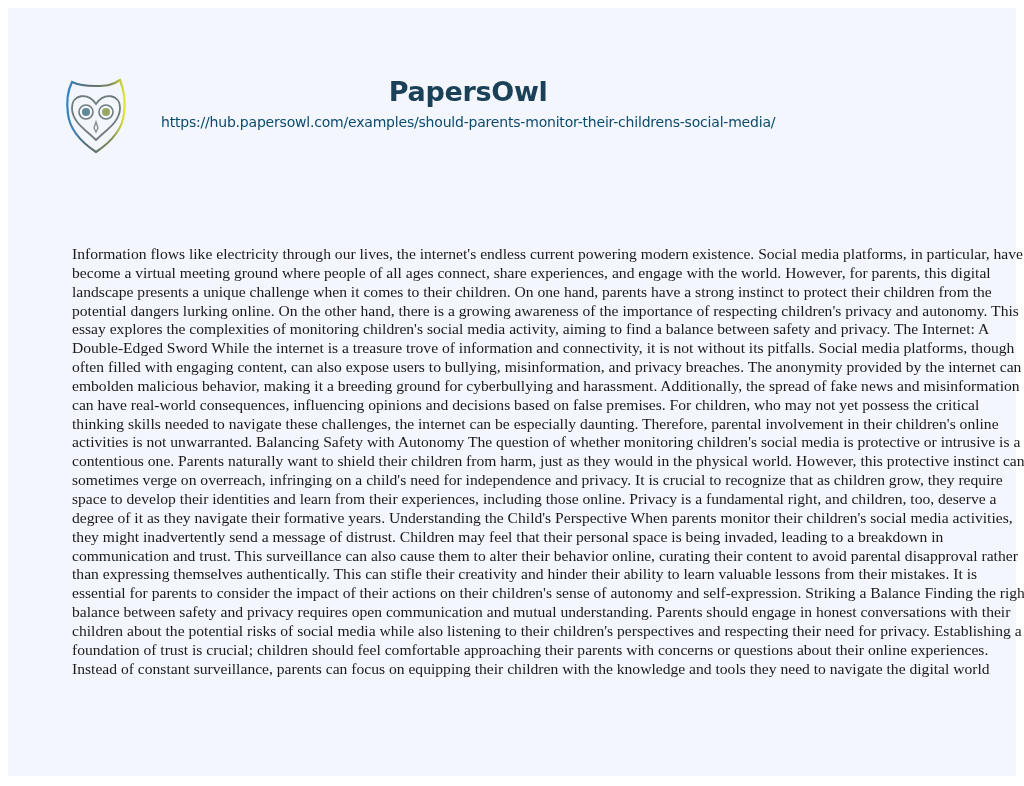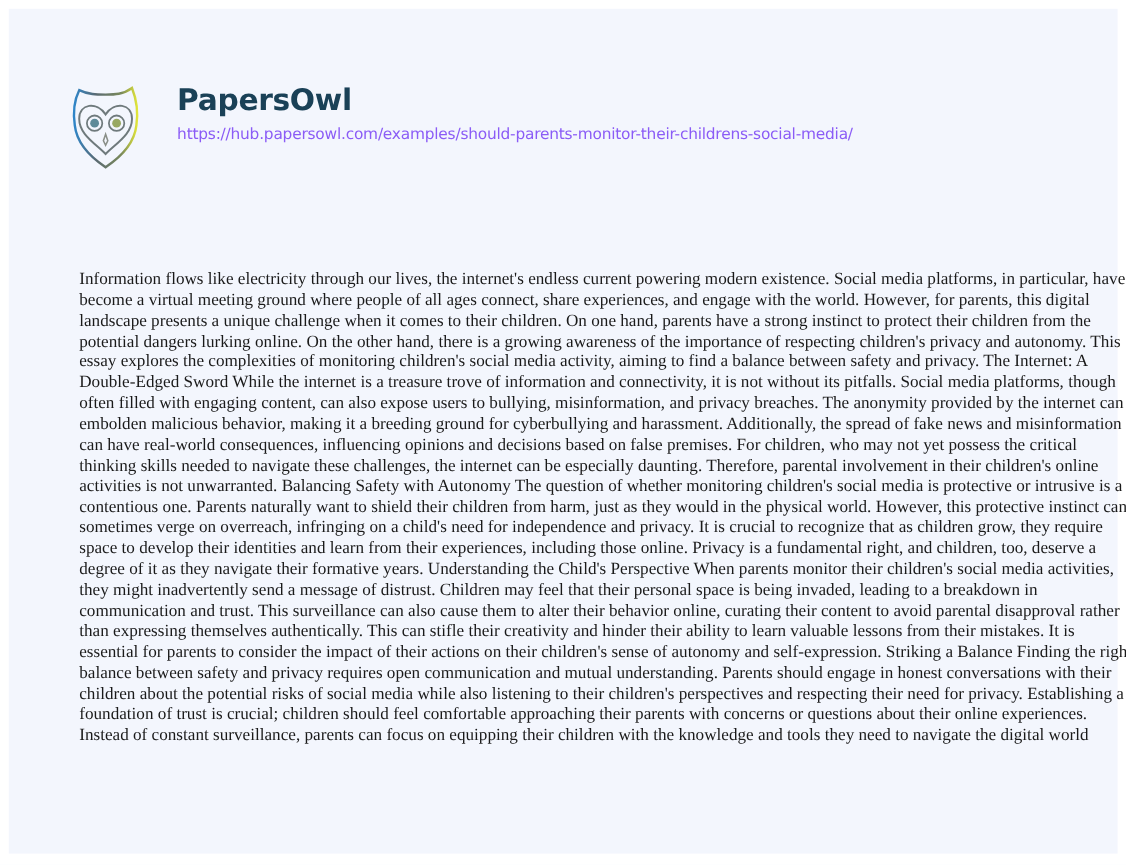--- a/index.html
+++ b/index.html
@@ -37,25 +37,26 @@
       top: 0px;
       white-space: nowrap;
     }
     .brand-name {
       font-family: "DejaVu Sans", sans-serif;
       font-weight: bold;
       font-size: 27px;
       color: #1a4157;
       letter-spacing: -0.3px;
       line-height: 36px;
+      text-align: center;
     }
     .brand-url {
       font-family: "DejaVu Sans", sans-serif;
       font-size: 14px;
-      color: #8b5cf6;
+      color: #0c4a6e;
       line-height: 20px;
       margin-top: 2px;
       letter-spacing: -0.2px;
     }
     .title {
       position: absolute;
       left: 48px;
       top: 171px;
       margin: 0;
       font-family: "DejaVu Sans", sans-serif;

